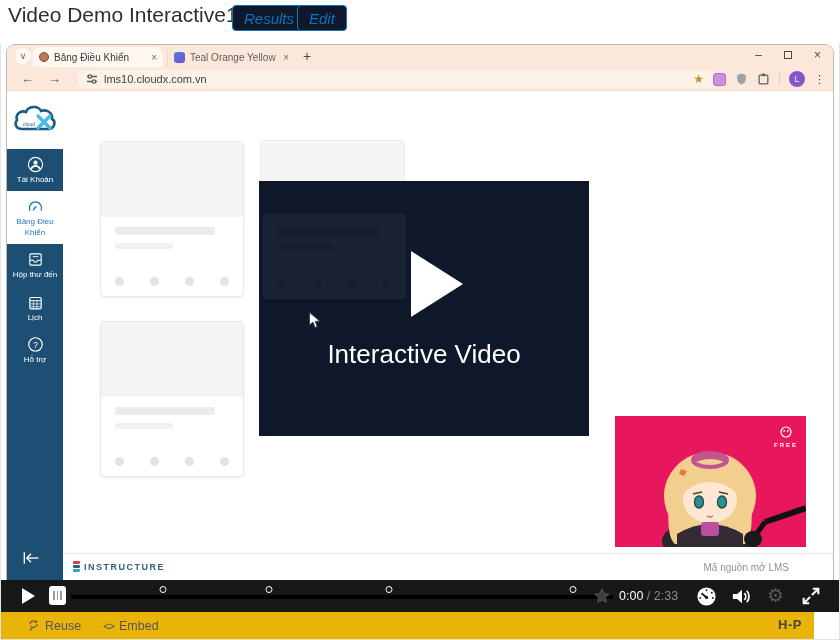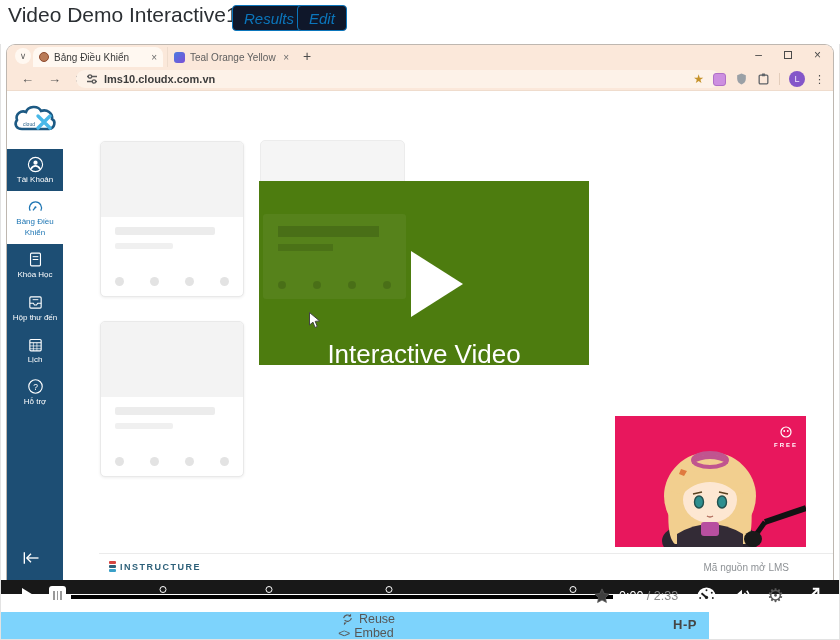--- a/index.html
+++ b/index.html
@@ -35,21 +35,21 @@
   .tab .x { color:#6c6c6c; font-size:10px; flex:0 0 auto; }
   .newtab { position:absolute; left:296px; top:3px; color:#4c4c4c; font-size:14px; }
   .winctl { position:absolute; right:12px; top:0; height:20px; display:flex; gap:22px; align-items:center; color:#4a4a4a; font-size:12px; }
   .winctl .boxmax { width:8px; height:8px; border:1.2px solid #4a4a4a; display:inline-block; }
 
   .toolbar { position:absolute; left:0; top:22px; width:100%; height:24px; background:#fbe8da;
              border-bottom:1px solid #efdccd; display:flex; align-items:center; }
   .nav-ic { color:#555; font-size:13px; margin-left:14px; }
   .urlpill { position:absolute; left:69px; top:3px; width:644px; height:18px; border-radius:9px;
              background:#fdf2e8; display:flex; align-items:center; gap:6px; padding:0 10px; }
-  .urltext { font-size:11px; color:#3c3c3c;font-weight:bold; }
+  .urltext { font-size:11px; color:#3c3c3c; }
   .tb-right { position:absolute; right:8px; top:0; height:24px; display:flex; align-items:center; gap:9px; }
   .star { color:#c5922a; font-size:12px; }
   .ext-a { width:13px; height:13px; border-radius:3px; background:#cd8fe0; border:1px solid #b070c8; }
   .sepv { width:1px; height:12px; background:#e3cdbb; }
   .avatar { width:16px; height:16px; border-radius:50%; background:#8456c9; color:#f1e7ff; font-size:9px;
             display:flex; align-items:center; justify-content:center; }
   .menu3 { color:#4c4c4c; font-size:11px; letter-spacing:0; }
 
   
   .content { position:absolute; left:0; top:46px; width:100%; height:490px; background:#fff; }
@@ -67,67 +67,67 @@
                border-radius:5px; box-shadow:0 1px 3px rgba(0,0,0,.07); overflow:hidden; }
   .skel-img { height:75px; background:#f3f3f3; }
   .skel-bar1 { margin:10px 14px 0; height:8px; width:100px; background:#ececec; border-radius:2px; }
   .skel-bar2 { margin:8px 14px 0; height:6px; width:58px; background:#f0f0f0; border-radius:2px; }
   .skel-dots { position:absolute; bottom:10px; left:14px; right:14px; display:flex; justify-content:space-between; }
   .skel-dots i { width:9px; height:9px; border-radius:50%; background:#e3e3e3; }
   .card-c { position:absolute; left:253px; top:49px; width:145px; height:170px; background:#f5f5f5;
             border:1px solid #ececec; border-radius:5px; }
 
   
-  .overlay { position:absolute; left:252px; top:90px; width:330px; height:184px; background:#4d7c0f; cursor:pointer; }
+  .overlay { position:absolute; left:252px; top:90px; width:330px; height:255px; background:#0f172a; cursor:pointer; }
   .ghost-card { position:absolute; left:4px; top:33px; width:143px; height:85px;
                 background:rgba(255,255,255,.05); border-radius:3px; }
   .ghost-bar1 { position:absolute; left:15px; top:12px; width:101px; height:11px; background:rgba(0,0,0,.14); }
   .ghost-bar2 { position:absolute; left:15px; top:30px; width:55px; height:7px; background:rgba(0,0,0,.12); }
   .ghost-dots { position:absolute; left:15px; bottom:10px; width:113px; display:flex; justify-content:space-between; }
   .ghost-dots i { width:8px; height:8px; border-radius:50%; background:rgba(0,0,0,.14); }
   .big-play { position:absolute; left:152px; top:70px; width:0; height:0;
               border-left:52px solid #fff; border-top:33px solid transparent; border-bottom:33px solid transparent; }
   .ov-title { position:absolute; left:0; top:158px; width:100%; text-align:center; color:#fff; font-size:26px; }
   .cursor { position:absolute; left:49px; top:130px; }
 
   
   .thumb { position:absolute; left:608px; top:325px; width:191px; height:131px; overflow:hidden; }
   .wm { position:absolute; right:8px; top:8px; color:#fff; text-align:center; }
   .wm .wmtxt { font-size:6px; font-weight:bold; letter-spacing:2px; }
 
   
-  .lms-footer { position:absolute; left:56px; right:0; top:462px; height:28px; border-top:1px solid #ebebeb;margin-left:36px; }
+  .lms-footer { position:absolute; left:56px; right:0; top:462px; height:28px; border-top:1px solid #ebebeb; }
   .instructure { position:absolute; left:10px; top:7px; display:flex; align-items:center; gap:4px;
                  color:#2d6079; font-size:9px; font-weight:bold; letter-spacing:1.5px; }
   .inst-ic { display:flex; flex-direction:column; gap:1px; }
   .inst-ic i { display:block; width:7px; height:3px; border-radius:1px; }
   .tagline { position:absolute; right:44px; top:8px; font-size:10px; color:#8e9296; }
 
   
-  .controls { position:absolute; left:0; top:536px; width:838px; height:14px; background:#181818; }
+  .controls { position:absolute; left:0; top:536px; width:838px; height:32px; background:#181818; }
   .c-play { position:absolute; left:21px; top:8px; width:0; height:0;
             border-left:13px solid #fff; border-top:8px solid transparent; border-bottom:8px solid transparent; cursor:pointer; }
   .c-bm { position:absolute; left:48px; top:6px; width:17px; height:19px; background:#fff; border-radius:3px;
           display:flex; align-items:center; justify-content:center; gap:2px; cursor:pointer; }
   .c-bm i { width:1.5px; height:9px; background:#9a9a9a; }
   .seek { position:absolute; left:70px; top:0; width:542px; height:32px; cursor:pointer; }
   .track { position:absolute; left:0; top:15px; width:100%; height:4px; background:#000; }
   .marker { position:absolute; top:6px; width:7px; height:7px; border:1.5px solid #fff; border-radius:50%;
             background:#181818; transform:translateX(-50%); }
   .c-star { position:absolute; left:592px; top:7px; }
   .c-time { position:absolute; left:618px; top:9px; font-size:12.5px; color:#fff; white-space:nowrap; }
   .c-time .dim { color:#8a8a8a; }
   .c-ic { position:absolute; top:5px; cursor:pointer; }
   .c-speed { left:694px; } .c-vol { left:729px; }
   .c-gear { left:766px; top:4px; color:#585858; font-size:19px; font-weight:bold; cursor:pointer; position:absolute; }
   .c-fs { left:799px; }
 
   
-  .h5p-footer { position:absolute; left:0; top:568px; width:708px; height:27px; background:#7dd3fc;
-                display:flex; align-items:center; font-size:12.5px; color:#575757;flex-direction:column; }
+  .h5p-footer { position:absolute; left:0; top:568px; width:813px; height:27px; background:#eab308;
+                display:flex; align-items:center; font-size:12.5px; color:#575757; }
   .f-item { display:flex; align-items:center; gap:5px; cursor:pointer; }
   .f-reuse { margin-left:26px; } .f-embed { margin-left:22px; }
   .embed-ic { font-size:11px; color:#575757; letter-spacing:-1px; }
   .h5p-logo { position:absolute; right:12px; top:5px; font-size:13px; font-weight:bold; color:#454545; letter-spacing:.5px; cursor:pointer; }
 </style>
 </head>
 <body>
 
 <div class="stage">
 
@@ -209,28 +209,20 @@
               </svg>
               <span class="slbl">Tài Khoản</span>
             </div>
             <div class="side-item active">
               <svg viewBox="0 0 24 24">
                 <path d="M4.5 18a8.5 8.5 0 1 1 15 0" fill="none" stroke="currentColor" stroke-width="1.7"></path>
                 <line x1="12" y1="13" x2="8.5" y2="17.5" stroke="currentColor" stroke-width="1.8"></line>
                 <circle cx="12" cy="13" r="1.4" fill="currentColor"></circle>
               </svg>
               <span class="slbl">Bảng Điều Khiển</span>
-            </div>
-            <div class="side-item">
-              <svg viewBox="0 0 24 24">
-                <rect x="5" y="3" width="14" height="18" rx="1.5" fill="none" stroke="currentColor" stroke-width="1.6"></rect>
-                <line x1="8" y1="8" x2="16" y2="8" stroke="currentColor" stroke-width="1.4"></line>
-                <line x1="8" y1="12" x2="16" y2="12" stroke="currentColor" stroke-width="1.4"></line>
-              </svg>
-              <span class="slbl">Khóa Học</span>
             </div>
             <div class="side-item">
               <svg viewBox="0 0 24 24">
                 <rect x="4" y="4" width="16" height="16" rx="1.5" fill="none" stroke="currentColor" stroke-width="1.6"></rect>
                 <path d="M4 13h5l1.5 2.5h3L15 13h5" fill="none" stroke="currentColor" stroke-width="1.5"></path>
                 <line x1="8" y1="8" x2="16" y2="8" stroke="currentColor" stroke-width="1.3"></line>
               </svg>
               <span class="slbl">Hộp thư đến</span>
             </div>
             <div class="side-item">

